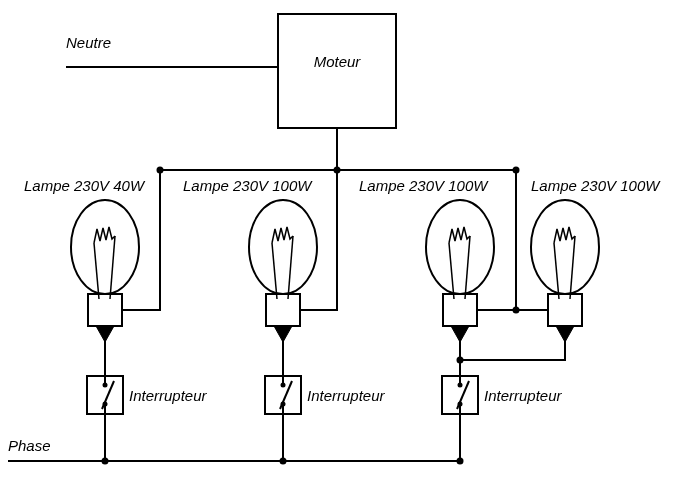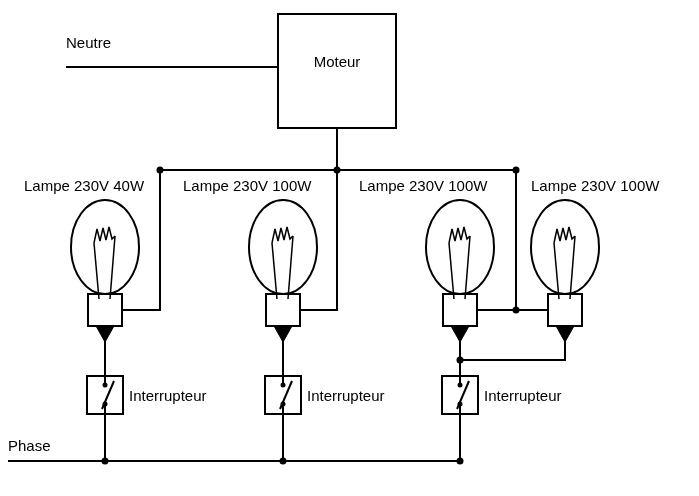--- a/index.html
+++ b/index.html
@@ -7,20 +7,21 @@
     padding: 0;
     background: #ffffff;
   }
   .canvas {
     position: relative;
     width: 699px;
     height: 496px;
     background: #ffffff;
     font-family: "Liberation Sans", sans-serif;
     overflow: hidden;
+    font-style: italic;
   }
   svg {
     display: block;
   }
   svg text {
     font-family: "Liberation Sans", sans-serif;
     font-size: 15px;
     fill: #000000;
   }
 </style>

